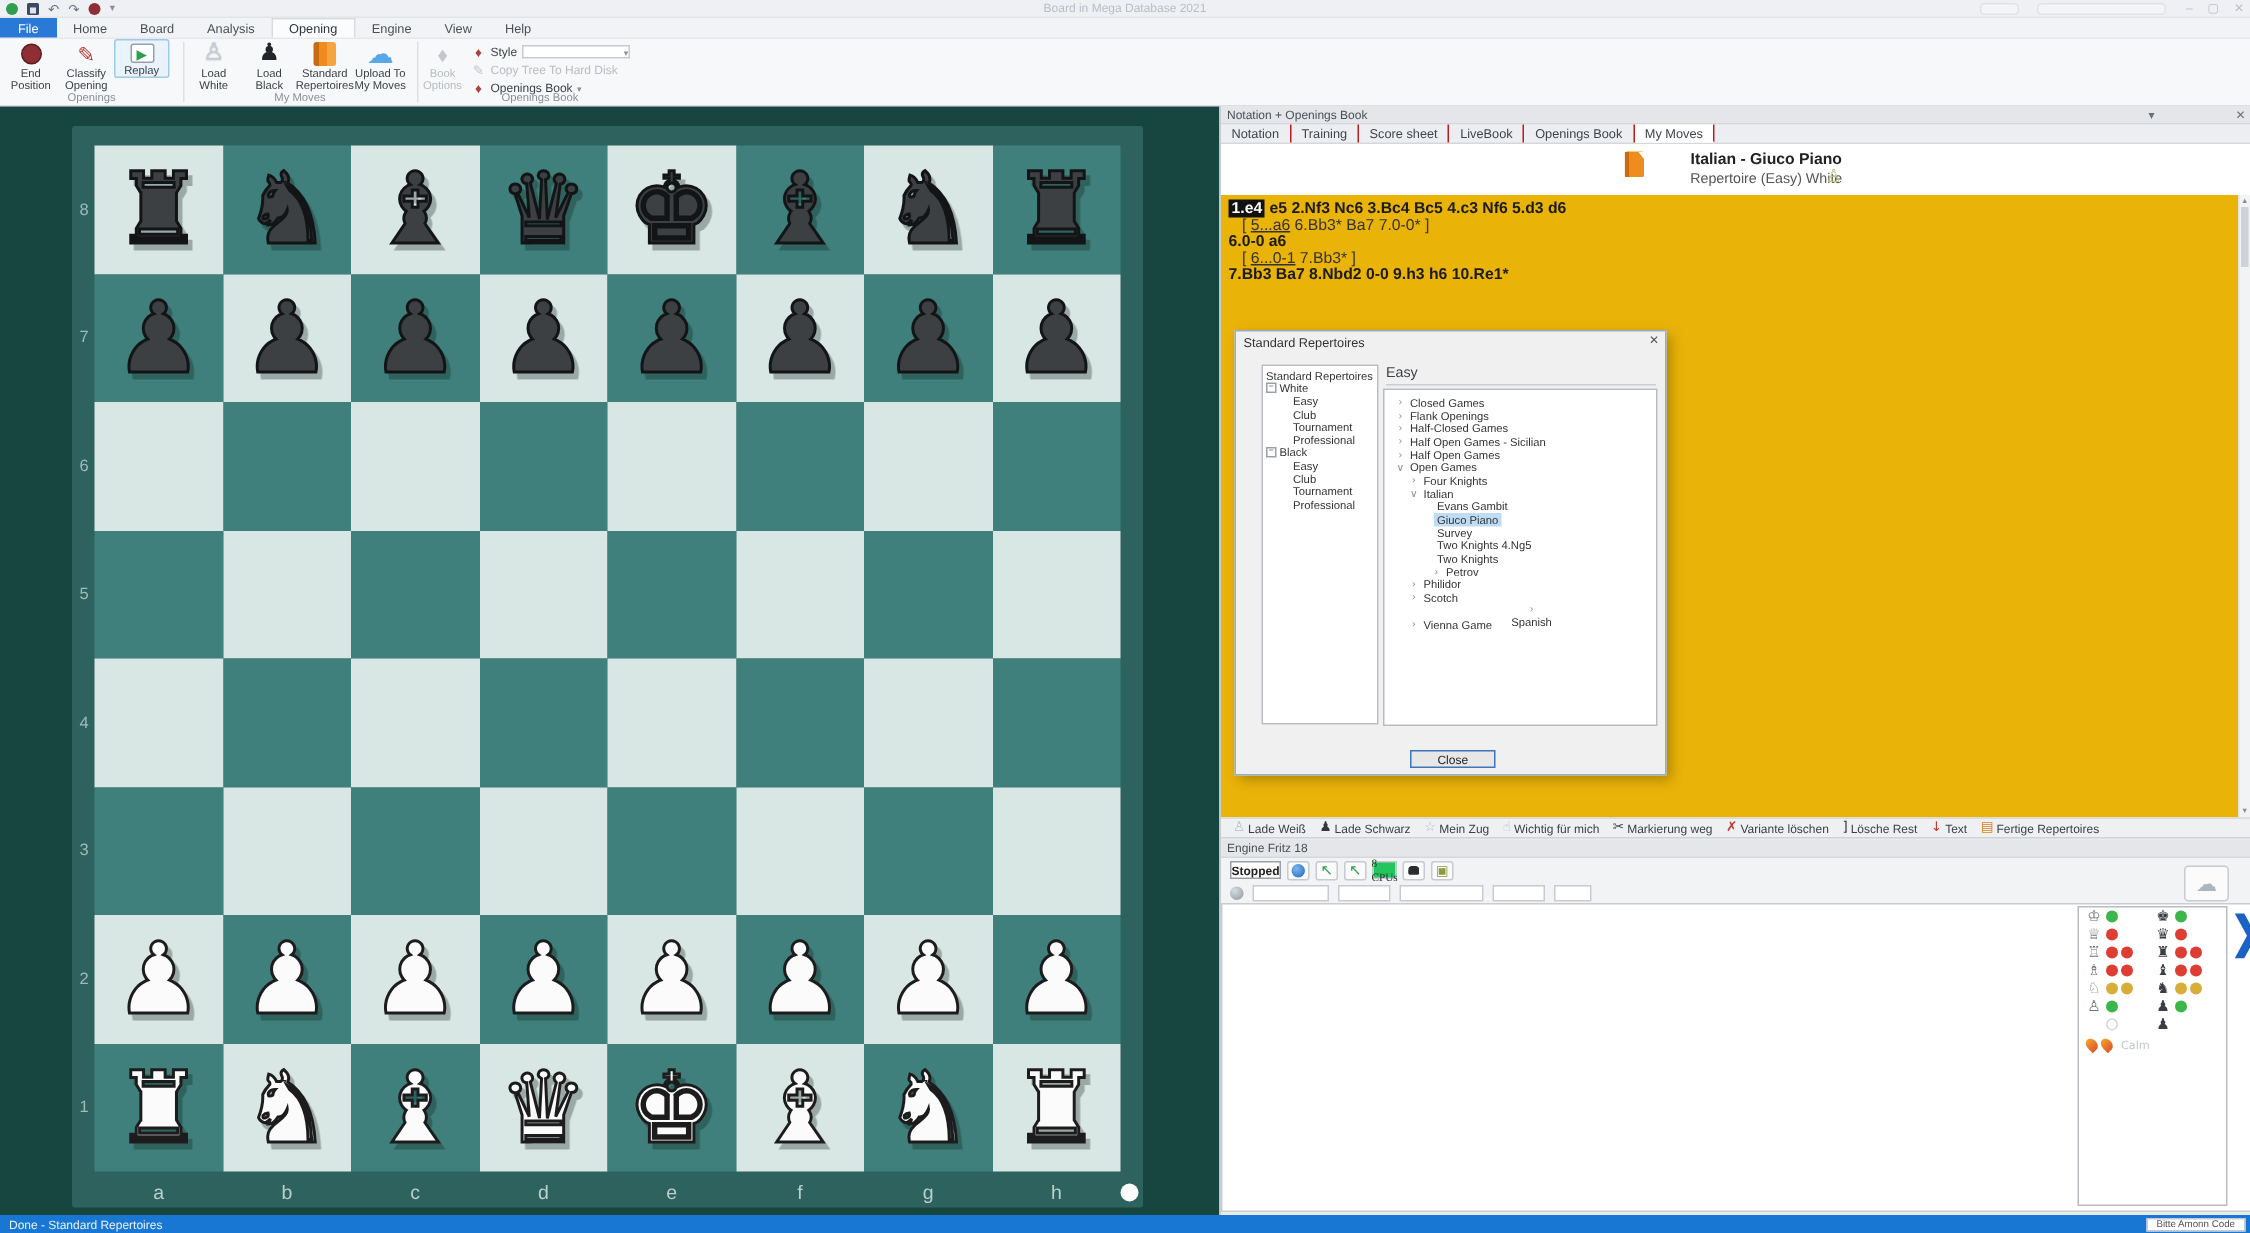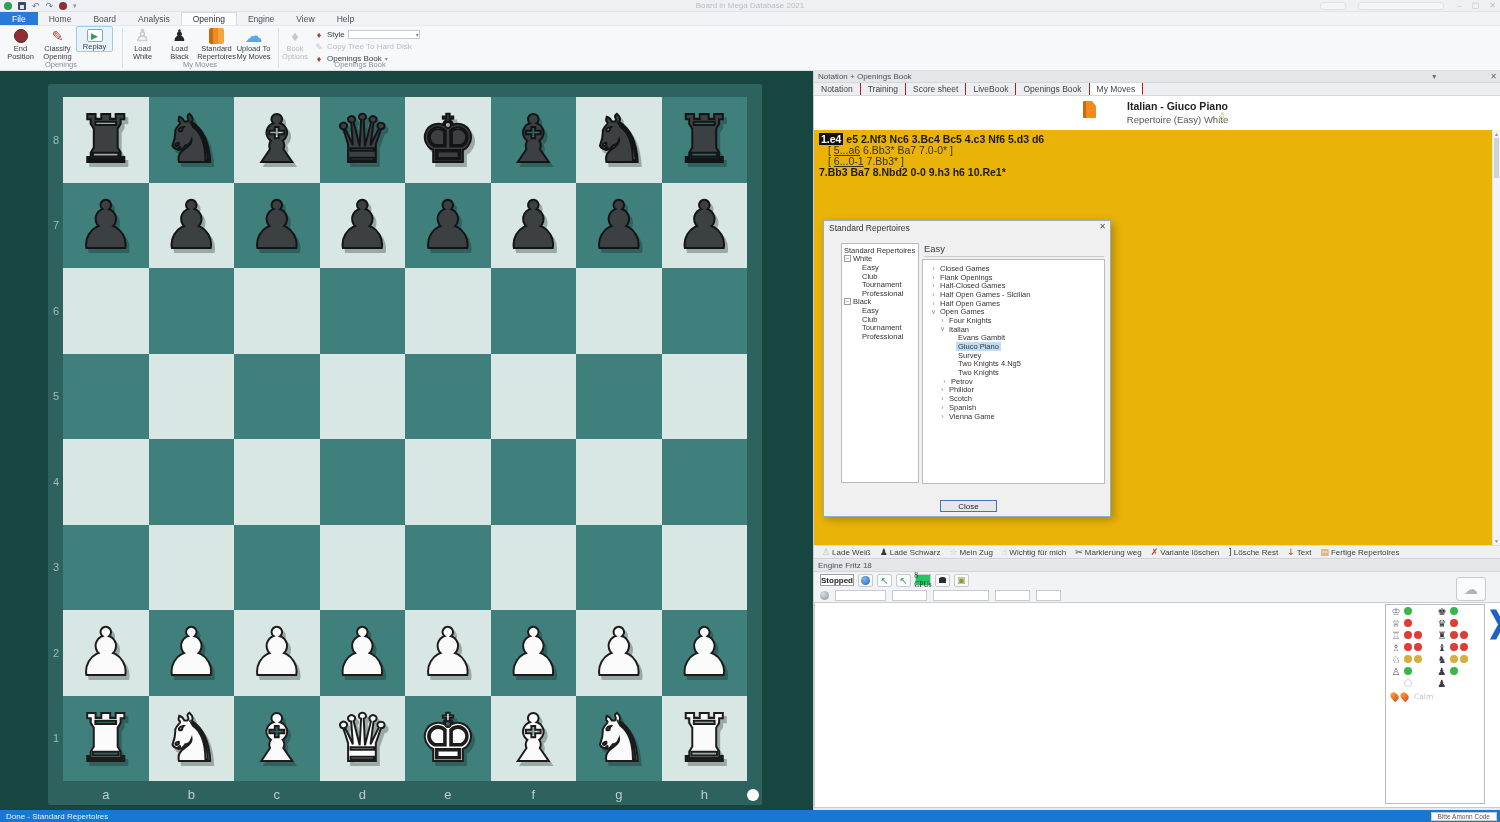--- a/index.html
+++ b/index.html
@@ -429,20 +429,21 @@
   <div id="npheader">
     <span id="npbook"></span>
     <div id="nptitle">Italian - Giuco Piano</div>
     <div id="npsub">Repertoire (Easy) White</div>
     <span id="npking">♙</span>
   </div>
   <div id="npcontent">
     <div id="notation-lines">
         <div class="nline"><span class="seg-sel">1.e4</span><span class="seg-main"> e5 2.Nf3 Nc6 3.Bc4 Bc5 4.c3 Nf6 5.d3 d6</span></div>
         <div class="nline ind"><span class="seg-var">[ </span><span class="seg-varu">5...a6</span><span class="seg-var"> 6.Bb3* Ba7 7.0-0* ]</span></div>
+        <div class="nline"><span class="seg-main">6.0-0 a6</span></div>
         <div class="nline ind"><span class="seg-var">[ </span><span class="seg-varu">6...0-1</span><span class="seg-var"> 7.Bb3* ]</span></div>
         <div class="nline"><span class="seg-main">7.Bb3 Ba7 8.Nbd2 0-0 9.h3 h6 10.Re1*</span></div>
       </div>
   </div>
   <div id="npscroll">
     <span class="up">▲</span>
     <span class="thumb"></span>
     <span class="dn">▼</span>
   </div>
 
@@ -534,33 +535,33 @@
           <span class="lab">Survey</span>
         </div>
         <div class="rtitem" style="padding-left: 24px;">
           <span class="exp"></span>
           <span class="lab">Two Knights 4.Ng5</span>
         </div>
         <div class="rtitem" style="padding-left: 24px;">
           <span class="exp"></span>
           <span class="lab">Two Knights</span>
         </div>
-        <div class="rtitem" style="padding-left: 17px;">
+        <div class="rtitem" style="padding-left: 30px;">
           <span class="exp">›</span>
           <span class="lab">Petrov</span>
         </div>
         <div class="rtitem" style="padding-left: 15px;">
           <span class="exp">›</span>
           <span class="lab">Philidor</span>
         </div>
         <div class="rtitem" style="padding-left: 15px;">
           <span class="exp">›</span>
           <span class="lab">Scotch</span>
         </div>
-        <div class="rtitem" style="padding-left: 15px;">
+        <div class="rtitem" style="padding-left: 15px; flex-direction: column;">
           <span class="exp">›</span>
           <span class="lab">Spanish</span>
         </div>
         <div class="rtitem" style="padding-left: 15px;">
           <span class="exp">›</span>
           <span class="lab">Vienna Game</span>
         </div>
       </div>
     <div id="dlgclosebtn">Close</div>
   </div>

